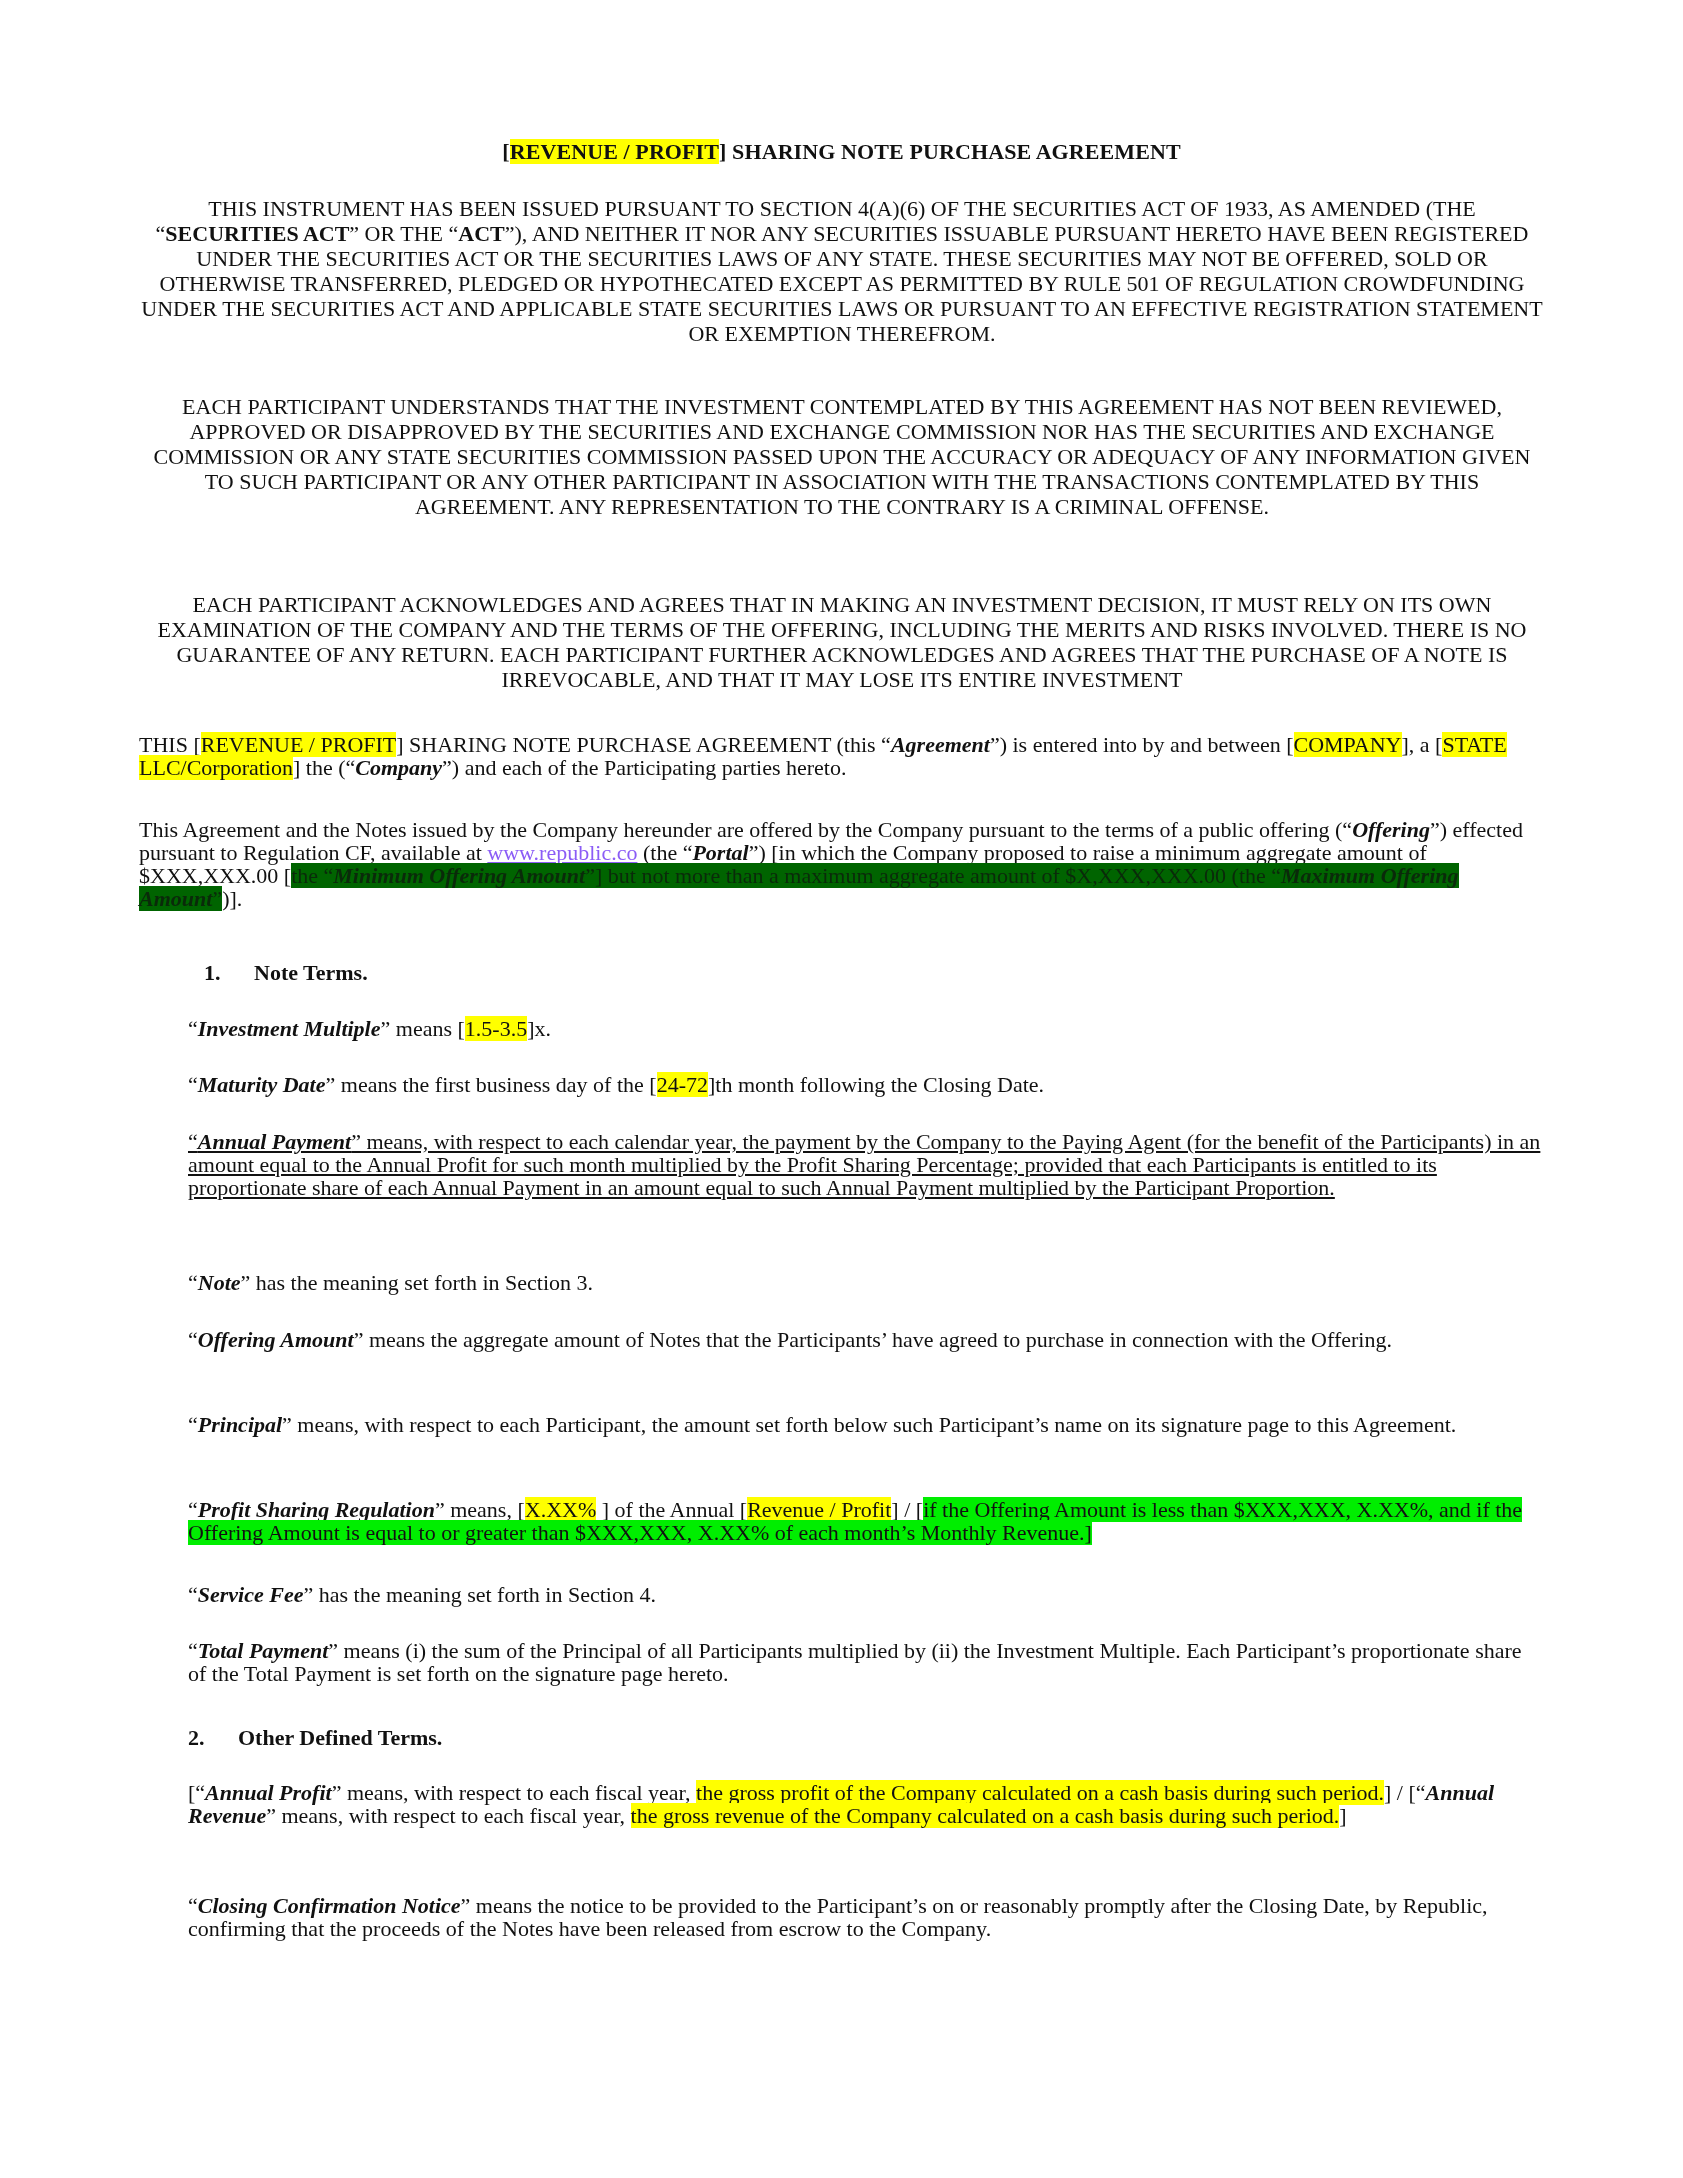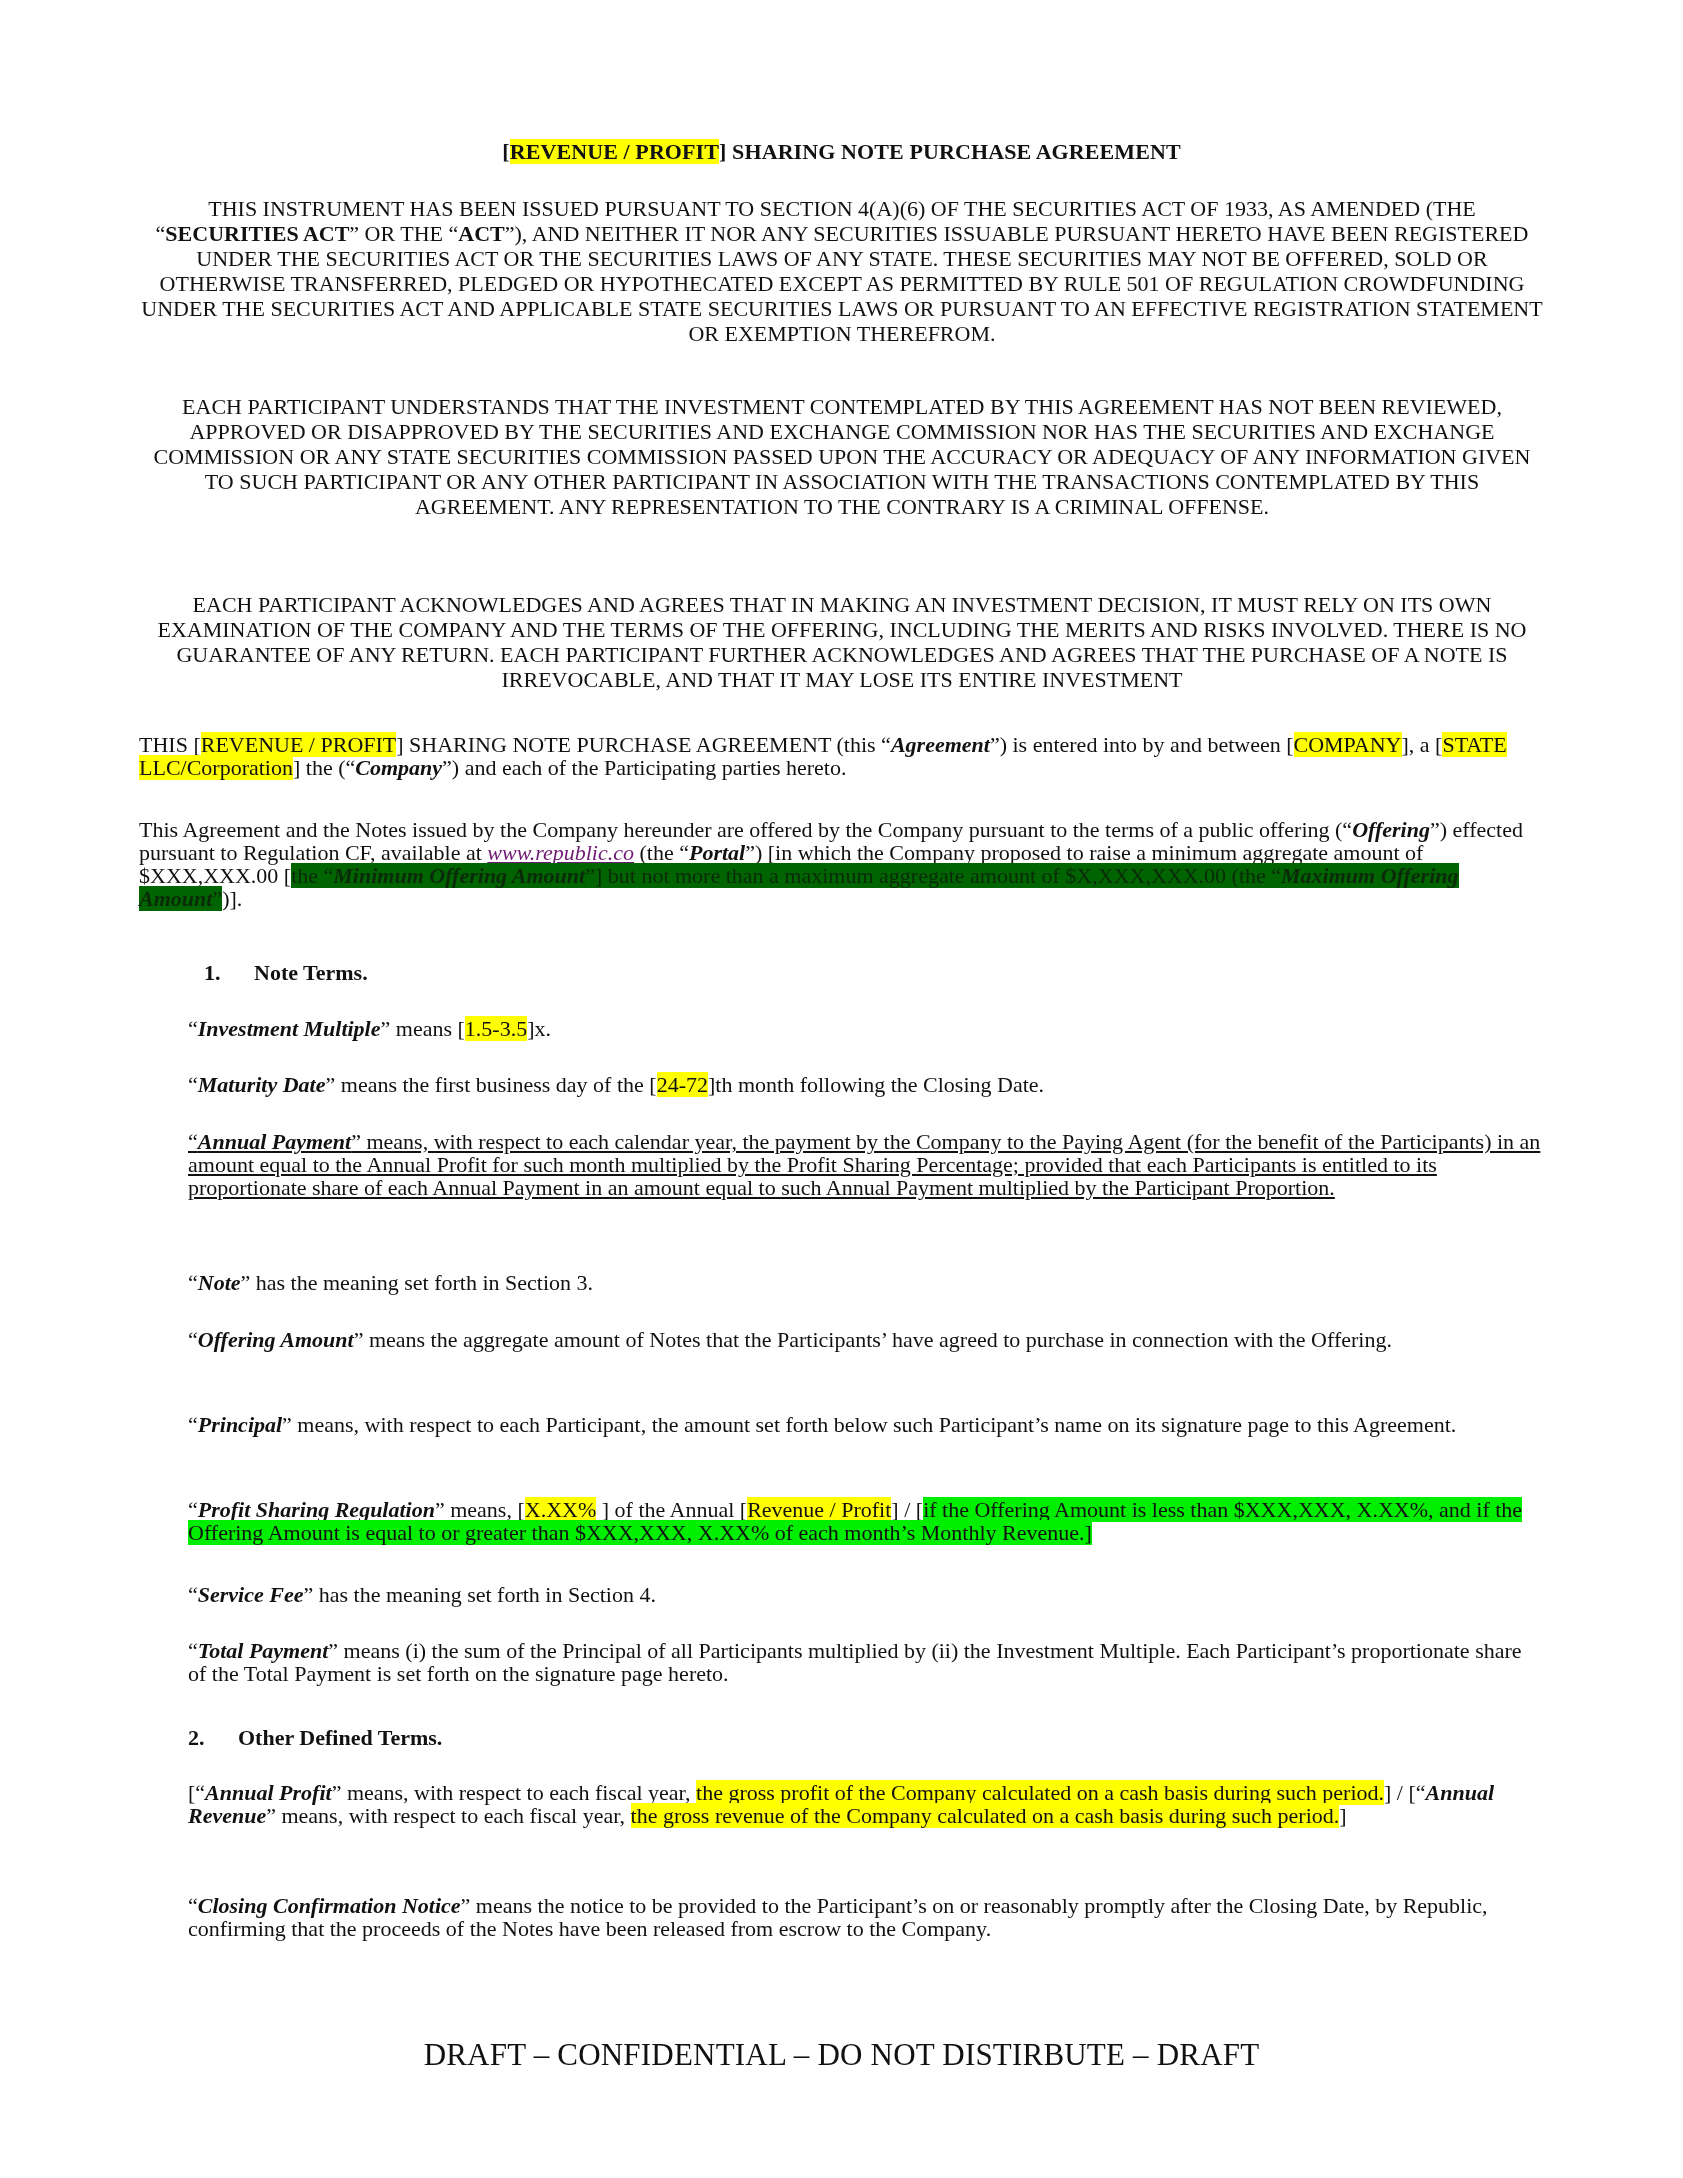--- a/index.html
+++ b/index.html
@@ -19,21 +19,21 @@
     .para {
       position: absolute; left: 139px; width: 1406px;
       font-size: 22px; line-height: 23px;
     }
     .ind { left: 188px; width: 1356px; }
     .hl-y { background: #ffff00; }
     .hl-g { background: #00ee00; }
     .hl-dg { background: #006400; color: #0a2a0a; }
     .bi { font-weight: bold; font-style: italic; }
     .b { font-weight: bold; }
-    a.link { color: #701a75; text-decoration: underline; font-style: italic; }
+    a.link { color: #8b5cf6; text-decoration: underline; }
     .heading { position: absolute; left: 188px; font-size: 22px; font-weight: bold; }
     .heading .num { display: inline-block; width: 50px; }
     .footer {
       position: absolute; top: 2037px; left: 0; width: 1683px; text-align: center;
       font-size: 31px; letter-spacing: 0.2px;
     }
   </style>
 </head>
 <body>
 
@@ -104,16 +104,15 @@
   </div>
 
   <div class="para ind" style="top:1781px;">
     <span>[“</span><span class="bi">Annual Profit</span><span>” means, with respect to each fiscal year, </span><span class="hl-y">the gross profit of the Company calculated on a cash basis during such period.</span><span>] / [“</span><span class="bi">Annual Revenue</span><span>” means, with respect to each fiscal year, </span><span class="hl-y">the gross revenue of the Company calculated on a cash basis during such period.</span><span>]</span>
   </div>
 
   <div class="para ind" style="top:1894px;">
     <span>“</span><span class="bi">Closing Confirmation Notice</span><span>” means the notice to be provided to the Participant’s on or reasonably promptly after the Closing Date, by Republic, confirming that the proceeds of the Notes have been released from escrow to the Company.</span>
   </div>
 
-  <div class="footer">DRAFT – CONFIDENTIAL – DO NOT DISTIRBUTE – DRAFT</div>
 
 </div>
 
 
 </body></html>

